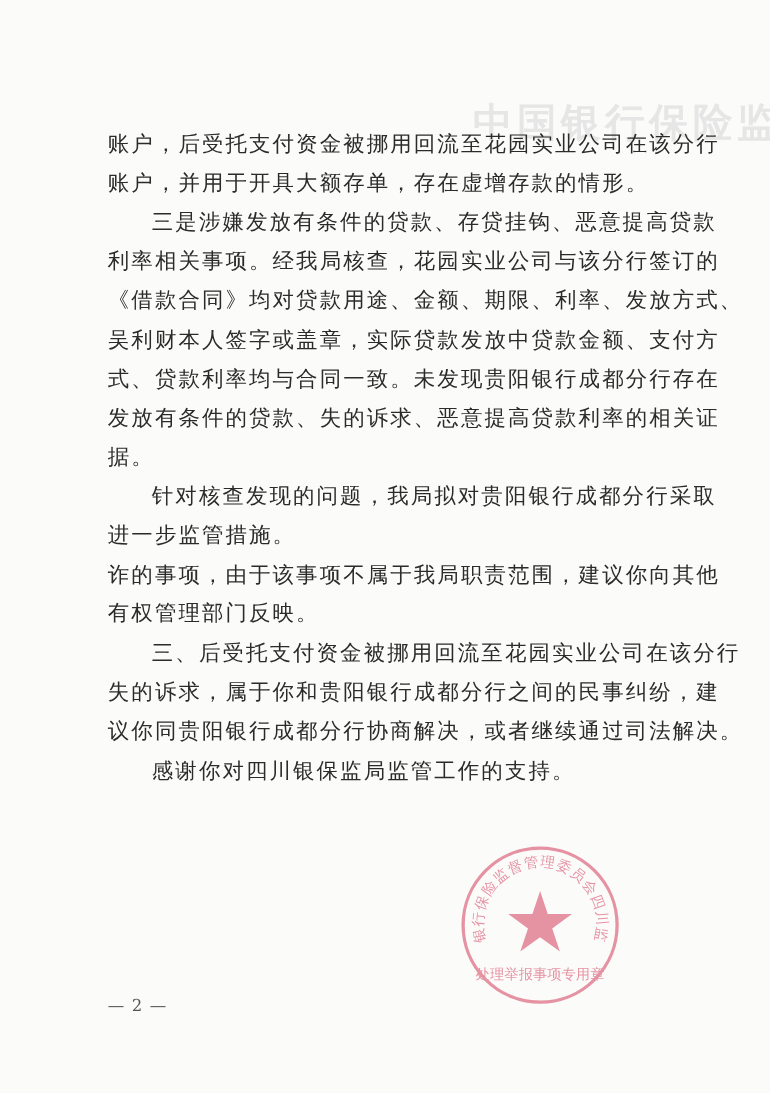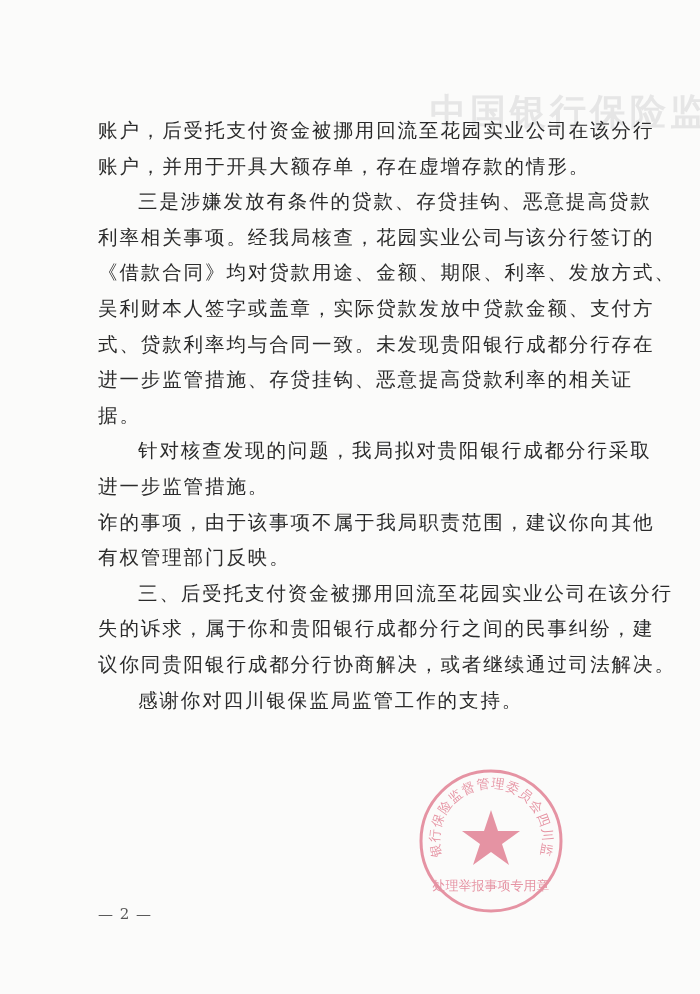--- a/index.html
+++ b/index.html
@@ -44,21 +44,21 @@
     <div>
       <div class="line">账户，后受托支付资金被挪用回流至花园实业公司在该分行</div>
       <div class="line">账户，并用于开具大额存单，存在虚增存款的情形。</div>
     </div>
     <div>
       <div class="line indent">三是涉嫌发放有条件的贷款、存贷挂钩、恶意提高贷款</div>
       <div class="line">利率相关事项。经我局核查，花园实业公司与该分行签订的</div>
       <div class="line">《借款合同》均对贷款用途、金额、期限、利率、发放方式、</div>
       <div class="line">吴利财本人签字或盖章，实际贷款发放中贷款金额、支付方</div>
       <div class="line">式、贷款利率均与合同一致。未发现贵阳银行成都分行存在</div>
-      <div class="line">进一步监管措施、存贷挂钩、恶意提高贷款利率的相关证</div>
+      <div class="line">发放有条件的贷款、失的诉求、恶意提高贷款利率的相关证</div>
       <div class="line">据。</div>
     </div>
     <div>
       <div class="line indent">针对核查发现的问题，我局拟对贵阳银行成都分行采取</div>
       <div class="line">进一步监管措施。</div>
     </div>
     <div>
       <div class="line">诈的事项，由于该事项不属于我局职责范围，建议你向其他</div>
       <div class="line">有权管理部门反映。</div>
     </div>

